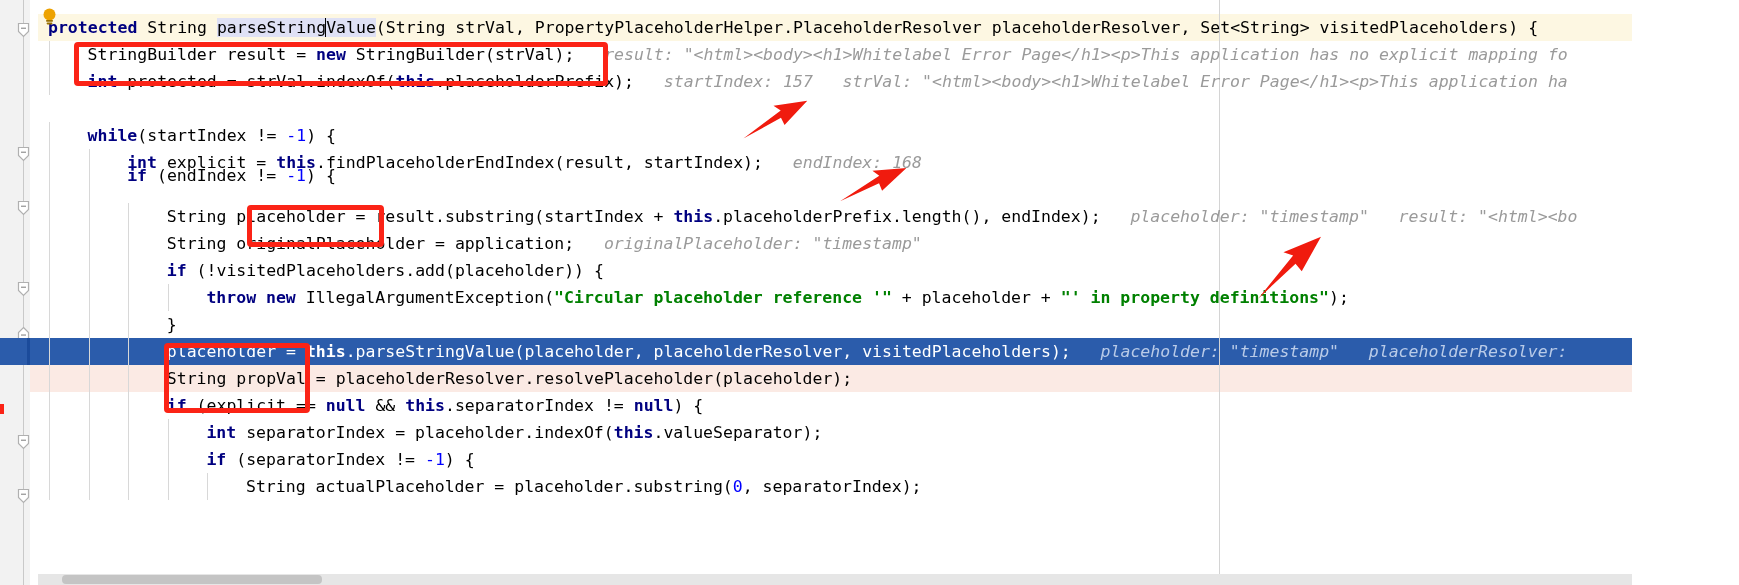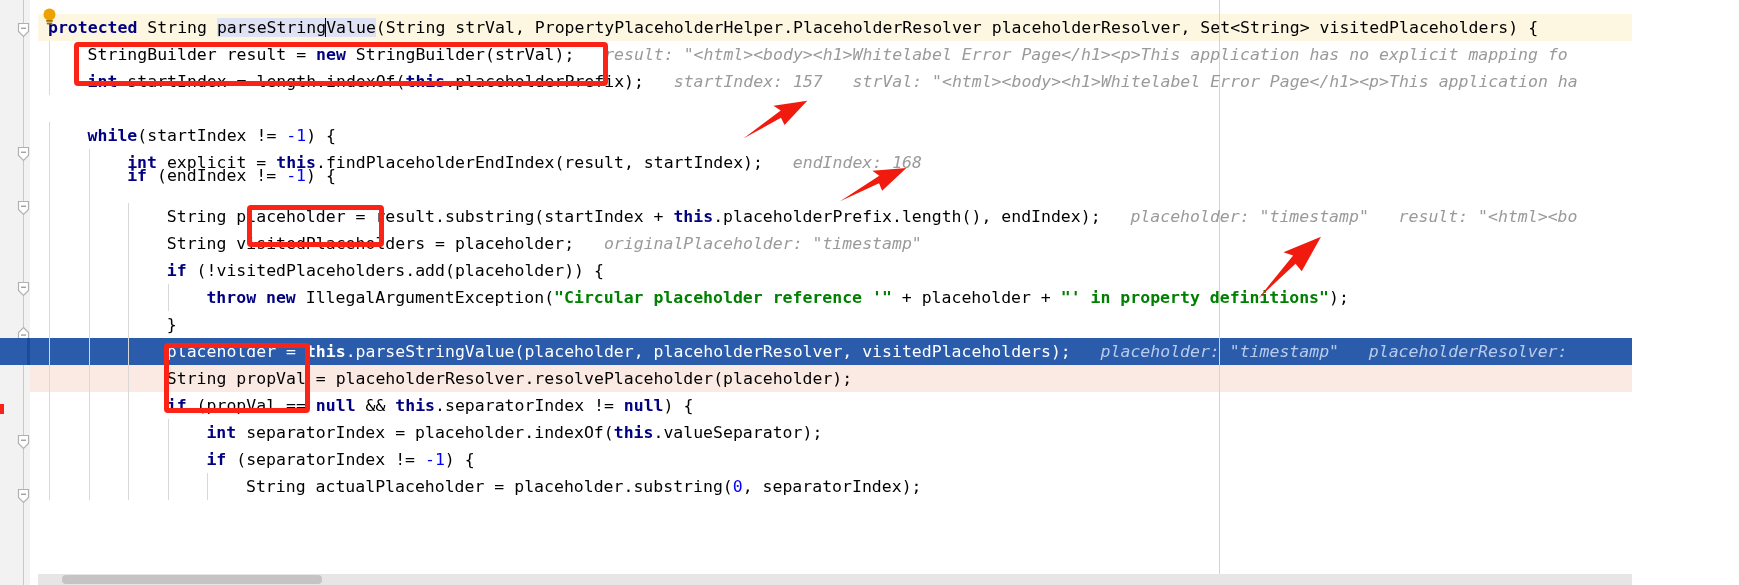--- a/index.html
+++ b/index.html
@@ -189,35 +189,35 @@
   <div class="gutter"></div>
   <div class="gutter-annotations"></div>
   <div class="fold-rail"></div>
 
   <div class="code-surface"></div>
 
   <div id="lines-root">
       <div class="line-bg bg-decl" style="top: 14px;"></div>
       <div class="line" id="line-signature" style="top: 14px; left: 48px;"><span class="kw">protected </span><span class="plain">String </span><span class="plain ident-hl">parseString</span><span class="caret"></span><span class="plain ident-hl">Value</span><span class="plain">(String strVal, PropertyPlaceholderHelper.PlaceholderResolver placeholderResolver, Set&lt;String&gt; visitedPlaceholders) {</span></div>
       <div class="line" id="line-stringbuilder" style="top: 41px; left: 87.6px;"><span class="plain">StringBuilder result = </span><span class="kw">new </span><span class="plain">StringBuilder(strVal);</span><span class="hint">   result: "&lt;html&gt;&lt;body&gt;&lt;h1&gt;Whitelabel Error Page&lt;/h1&gt;&lt;p&gt;This application has no explicit mapping fo</span></div>
-      <div class="line" id="line-startindex" style="top: 68px; left: 87.6px;"><span class="kw">int </span><span class="plain">startIndex = length.indexOf(</span><span class="kw">this</span><span class="plain">.placeholderPrefix);</span><span class="hint">   startIndex: 157   strVal: "&lt;html&gt;&lt;body&gt;&lt;h1&gt;Whitelabel Error Page&lt;/h1&gt;&lt;p&gt;This application ha</span></div>
+      <div class="line" id="line-startindex" style="top: 68px; left: 87.6px;"><span class="kw">int </span><span class="plain">protected = strVal.indexOf(</span><span class="kw">this</span><span class="plain">.placeholderPrefix);</span><span class="hint">   startIndex: 157   strVal: "&lt;html&gt;&lt;body&gt;&lt;h1&gt;Whitelabel Error Page&lt;/h1&gt;&lt;p&gt;This application ha</span></div>
       <div class="line" id="line-blank-1" style="top: 95px; left: 48px;"></div>
       <div class="line" id="line-while" style="top: 122px; left: 87.6px;"><span class="kw">while</span><span class="plain">(startIndex != </span><span class="num">-1</span><span class="plain">) {</span></div>
       <div class="line" id="line-endindex" style="top: 149px; left: 127.2px;"><span class="kw">int </span><span class="plain">explicit = </span><span class="kw">this</span><span class="plain">.findPlaceholderEndIndex(result, startIndex);</span><span class="hint">   endIndex: 168</span></div>
       <div class="line" id="line-if-endindex" style="top: 162px; left: 127.2px;"><span class="kw">if </span><span class="plain">(endIndex != </span><span class="num">-1</span><span class="plain">) {</span></div>
       <div class="line" id="line-placeholder-substring" style="top: 203px; left: 166.8px;"><span class="plain">String placeholder = result.substring(startIndex + </span><span class="kw">this</span><span class="plain">.placeholderPrefix.length(), endIndex);</span><span class="hint">   placeholder: "timestamp"   result: "&lt;html&gt;&lt;bo</span></div>
-      <div class="line" id="line-original-placeholder" style="top: 230px; left: 166.8px;"><span class="plain">String visitedPlaceholders = placeholder;</span><span class="hint">   originalPlaceholder: "timestamp"</span></div>
+      <div class="line" id="line-original-placeholder" style="top: 230px; left: 166.8px;"><span class="plain">String originalPlaceholder = application;</span><span class="hint">   originalPlaceholder: "timestamp"</span></div>
       <div class="line" id="line-if-visited" style="top: 257px; left: 166.8px;"><span class="kw">if </span><span class="plain">(!visitedPlaceholders.add(placeholder)) {</span></div>
       <div class="line" id="line-throw" style="top: 284px; left: 206.4px;"><span class="kw">throw new </span><span class="plain">IllegalArgumentException(</span><span class="str">"Circular placeholder reference '"</span><span class="plain"> + placeholder + </span><span class="str">"' in property definitions"</span><span class="plain">);</span></div>
       <div class="line" id="line-close-brace" style="top: 311px; left: 166.8px;"><span class="plain">}</span></div>
       <div class="line-bg bg-select" style="top: 338px;"></div>
       <div class="line" id="line-parse-recursive" style="top: 338px; left: 166.8px;"><span class="sel-plain">placeholder = </span><span class="sel-kw">this</span><span class="sel-plain">.parseStringValue(placeholder, placeholderResolver, visitedPlaceholders);</span><span class="hint-on-sel">   placeholder: "timestamp"   placeholderResolver: </span></div>
       <div class="line-bg bg-exec" style="top: 365px;"></div>
       <div class="line" id="line-propval" style="top: 365px; left: 166.8px;"><span class="plain">String propVal = placeholderResolver.resolvePlaceholder(placeholder);</span></div>
-      <div class="line" id="line-if-propval" style="top: 392px; left: 166.8px;"><span class="kw">if </span><span class="plain">(propVal == </span><span class="kw">null </span><span class="plain">&amp;&amp; </span><span class="kw">this</span><span class="plain">.separatorIndex != </span><span class="kw">null</span><span class="plain">) {</span></div>
+      <div class="line" id="line-if-propval" style="top: 392px; left: 166.8px;"><span class="kw">if </span><span class="plain">(explicit == </span><span class="kw">null </span><span class="plain">&amp;&amp; </span><span class="kw">this</span><span class="plain">.separatorIndex != </span><span class="kw">null</span><span class="plain">) {</span></div>
       <div class="line" id="line-separatorindex" style="top: 419px; left: 206.4px;"><span class="kw">int </span><span class="plain">separatorIndex = placeholder.indexOf(</span><span class="kw">this</span><span class="plain">.valueSeparator);</span></div>
       <div class="line" id="line-if-separatorindex" style="top: 446px; left: 206.4px;"><span class="kw">if </span><span class="plain">(separatorIndex != </span><span class="num">-1</span><span class="plain">) {</span></div>
       <div class="line" id="line-actual-placeholder" style="top: 473px; left: 246px;"><span class="plain">String actualPlaceholder = placeholder.substring(</span><span class="num">0</span><span class="plain">, separatorIndex);</span></div>
     </div>
 
   <div id="guides-root">
       <div class="indent-guide" style="left: 49px; top: 41px; height: 27px;"></div>
       <div class="indent-guide" style="left: 49px; top: 68px; height: 27px;"></div>
       <div class="indent-guide" style="left: 49px; top: 122px; height: 27px;"></div>
       <div class="indent-guide" style="left: 49px; top: 149px; height: 27px;"></div>

